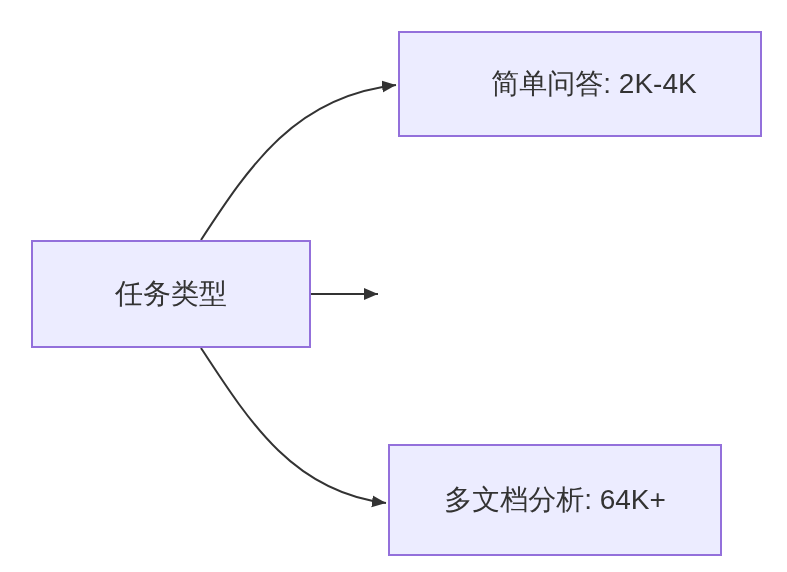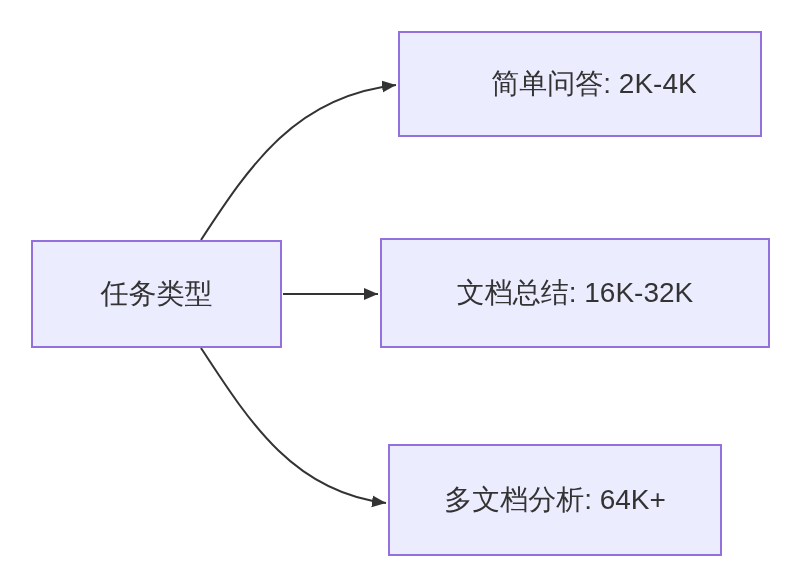--- a/index.html
+++ b/index.html
@@ -34,21 +34,21 @@
     border: 2px solid var(--node_border, #9370DB);
     display: flex;
     align-items: center;
     justify-content: center;
     color: var(--text_color, #333333);
     font-size: 28px;
     line-height: 1.2;
     text-align: center;
     white-space: nowrap;
   }
-  .node-root   { left: 31px;  top: 240px; width: 251px; height: 108px; }
+  .node-root   { left: 31px;  top: 240px; width: 280px; height: 108px; }
   .node-b0     { left: 398px; top: 31px;  width: 364px; height: 106px; padding-left: 28px; }
   .node-b1     { left: 380px; top: 238px; width: 390px; height: 110px; }
   .node-b2     { left: 388px; top: 444px; width: 334px; height: 112px; }
 </style>
 </head>
 <body>
 
 <div class="canvas">
 
   <svg class="edges" viewBox="0 0 787 572" xmlns="http://www.w3.org/2000/svg">
@@ -63,21 +63,18 @@
   </svg>
 
   <div class="node node-root">
     <span>任务类型</span>
   </div>
 
   <div class="node node-b0">
     <span>简单问答: 2K-4K</span>
   </div>
 
-  <div class="node node-b1">
-    <span>文档总结: 16K-32K</span>
-  </div>
 
   <div class="node node-b2">
     <span>多文档分析: 64K+</span>
   </div>
 
 </div>
 
 </body></html>

